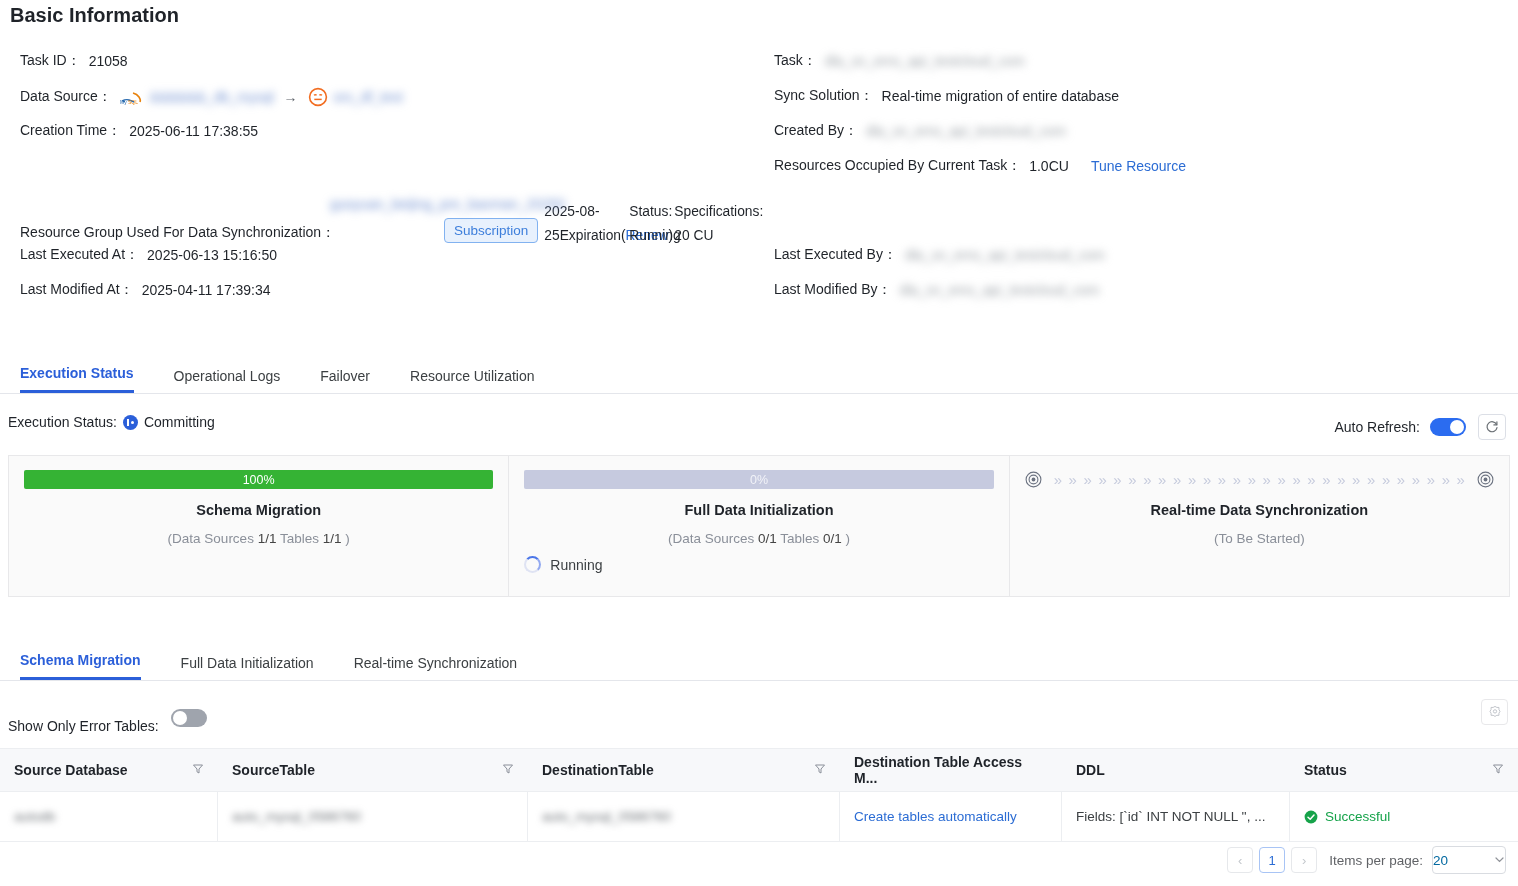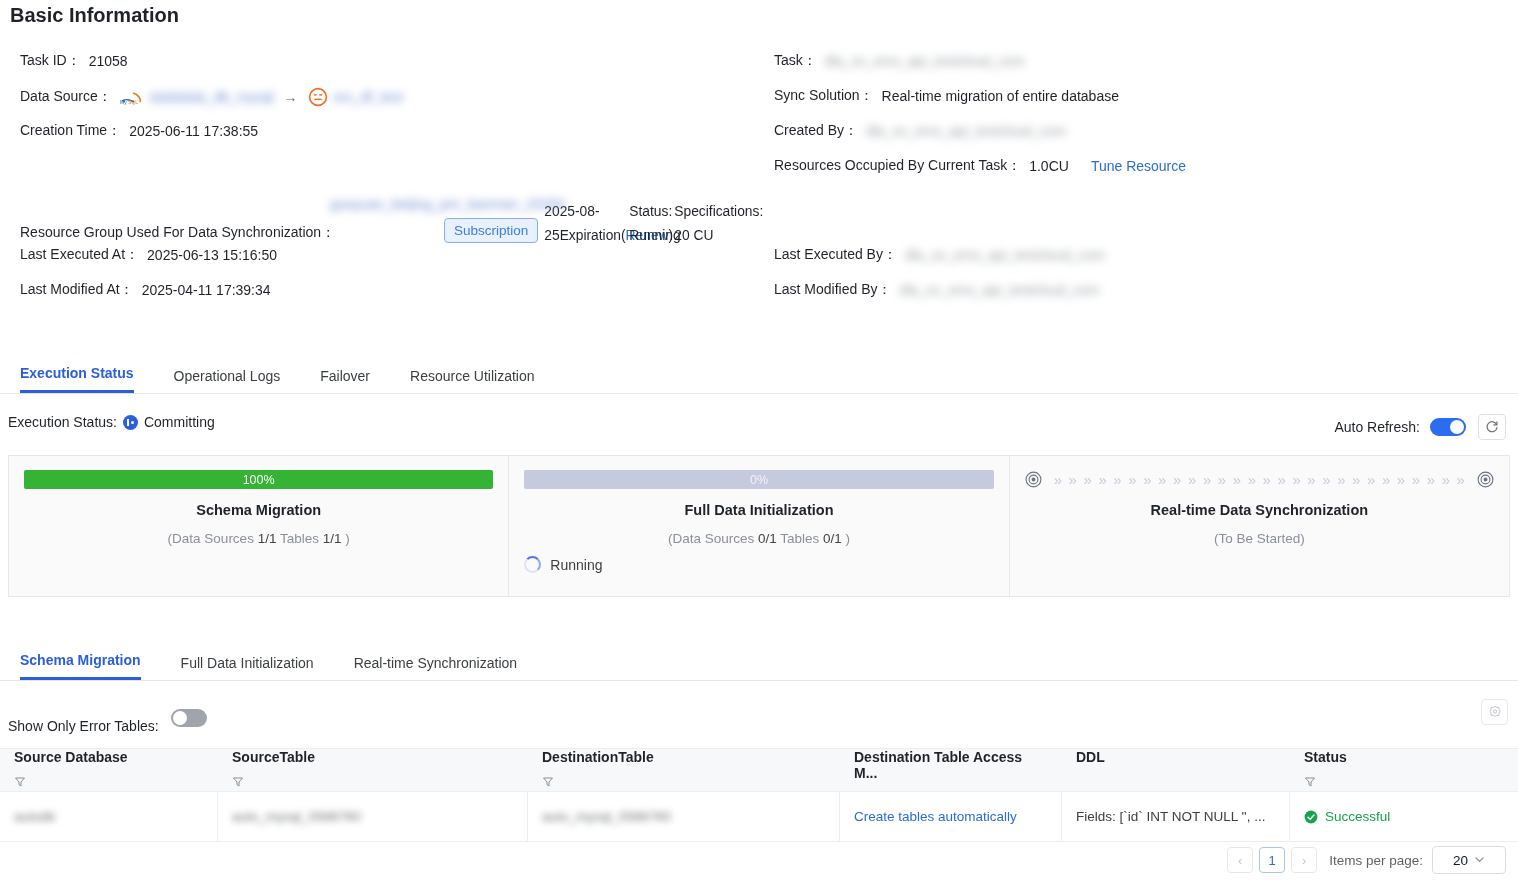--- a/index.html
+++ b/index.html
@@ -121,21 +121,21 @@
   }
 
   
   .tbl { position: absolute; left: 0; top: 748px; width: 1518px; }
   .thead {
     display: flex; height: 44px; align-items: center;
     background: #f7f8fa; border-top: 1px solid #eceef1; border-bottom: 1px solid #eceef1;
   }
   .th {
     font-size: 14px; font-weight: bold; color: #1f2329; padding: 0 14px;
-    display: flex; justify-content: space-between; height: 100%; flex-direction: column;
+    display: flex; align-items: center; justify-content: space-between; height: 100%;
   }
   .trow { display: flex; height: 50px; align-items: center; border-bottom: 1px solid #eceef1; }
   .td { font-size: 13.5px; padding: 0 14px; height: 100%; display: flex; align-items: center;
         border-right: 1px solid #eceef1; }
   .td:last-child { border-right: none; }
   .c1 { width: 218px; } .c2 { width: 310px; } .c3 { width: 312px; }
   .c4 { width: 222px; } .c5 { width: 228px; } .c6 { width: 228px; }
   .ok-ico { width: 14px; height: 14px; margin-right: 7px; flex: none; }
   .ddl { color: #3c4043; white-space: nowrap; overflow: hidden; text-overflow: ellipsis; }
 
@@ -144,21 +144,21 @@
   .pg-btn {
     width: 26px; height: 26px; border: 1px solid #e6e8eb; border-radius: 4px;
     display: flex; align-items: center; justify-content: center; margin-right: 6px;
     color: #c3c7cc; font-size: 13px; background: #fff; cursor: pointer;
   }
   .pg-btn.cur { border-color: #a8c4f5; color: #2b6cd4; background: #fff; }
   .pp-label { font-size: 13.5px; color: #606266; margin: 0 9px 0 6px; text-align: right; }
   .pp-select {
     width: 74px; height: 28px; border: 1px solid #d9dce1; border-radius: 4px;
     display: flex; align-items: center; justify-content: space-between;
-    padding: 0 20px; font-size: 13.5px; color: #0f172a; background: #fff; cursor: pointer;
+    padding: 0 0; font-size: 13.5px; color: #0369a1; background: #fff; cursor: pointer;
   }
 </style>
 </head>
 <body>
 
 <div class="section-title">Basic Information</div>
 
 <div class="info-area">
 
   <div class="row" style="left:20px; top:10px;">

